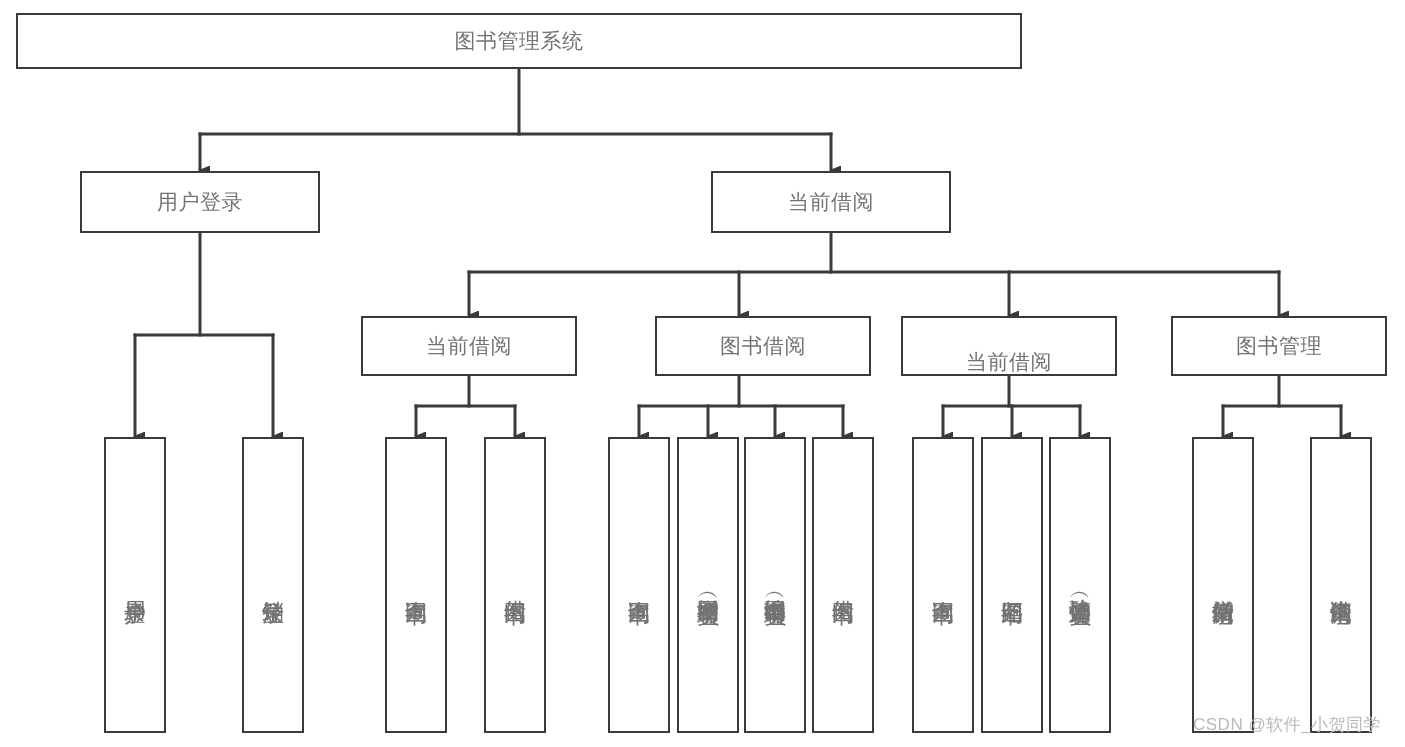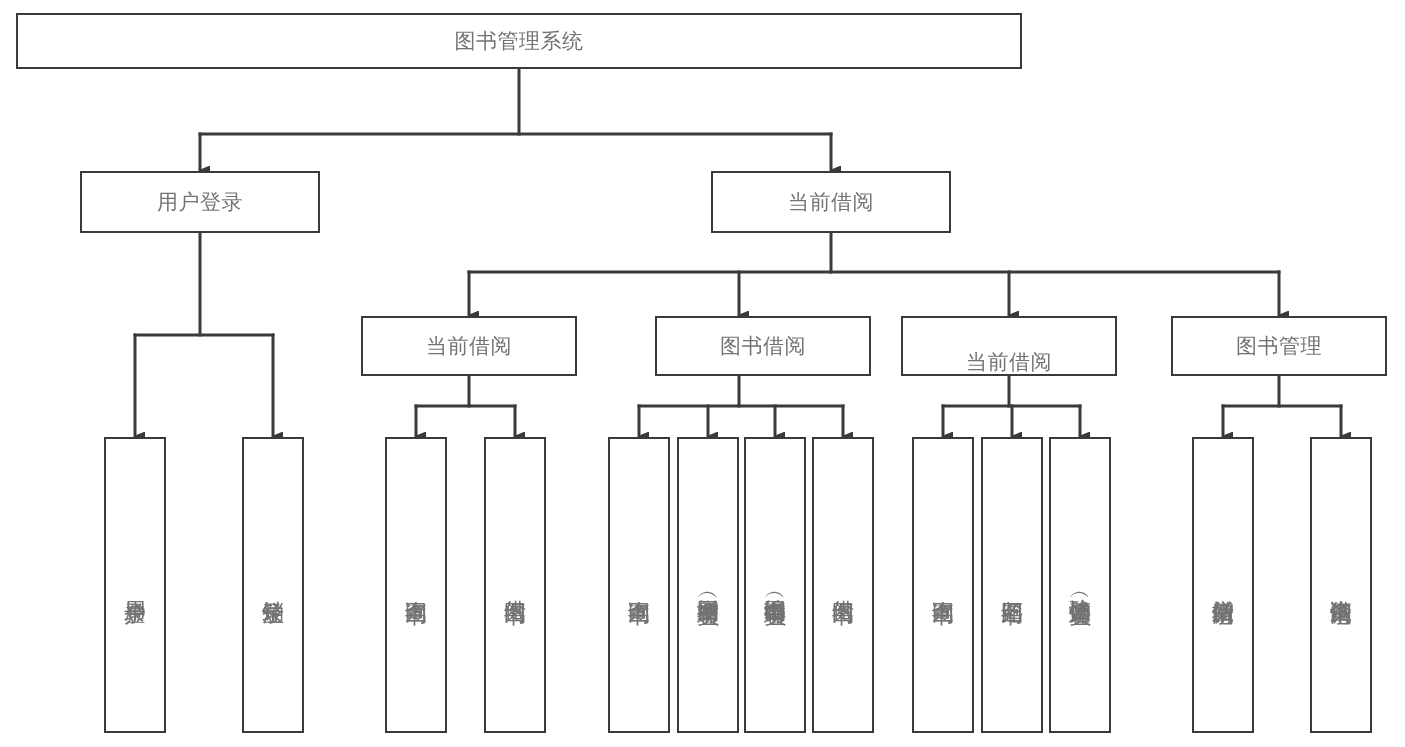--- a/index.html
+++ b/index.html
@@ -174,13 +174,14 @@
         <span class="node-label">确认归还（管理员）</span>
       </div>
       <div class="node vertical" style="left: 1192px; top: 437px; width: 62px; height: 296px;">
         <span class="node-label">新增借阅记录</span>
       </div>
       <div class="node vertical" style="left: 1310px; top: 437px; width: 62px; height: 296px;">
         <span class="node-label">查询借阅记录</span>
       </div>
     </div>
 
+  <div id="watermark">CSDN @软件_小贺同学</div>
 </div>
 
 </body></html>

